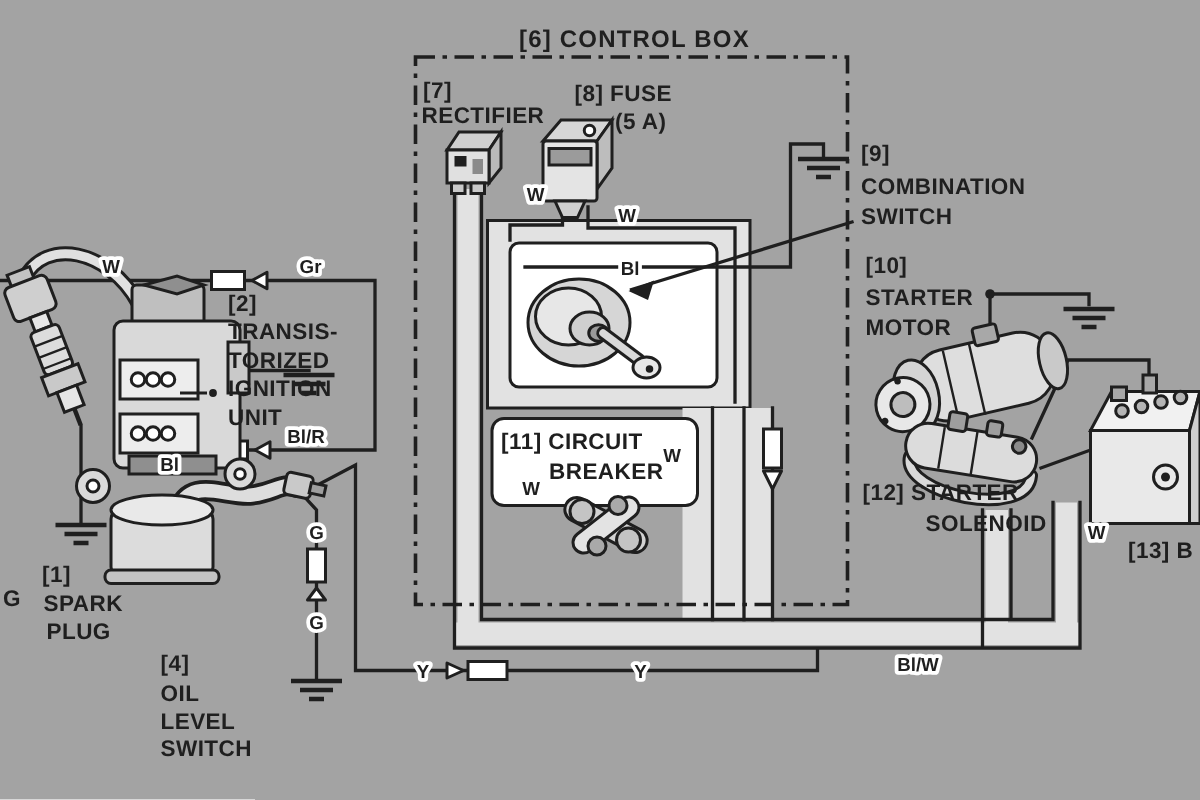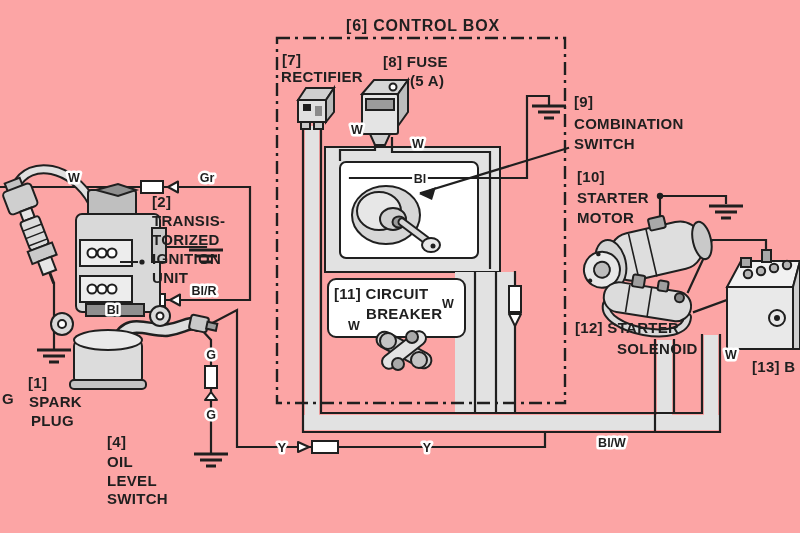--- a/index.html
+++ b/index.html
@@ -1,16 +1,16 @@
 <!DOCTYPE html>
 <html><head>
 <meta charset="utf-8">
 <style>
   html,body{margin:0;padding:0;background:#ffffff;}
-  .stage{position:relative;width:800px;height:533px;overflow:hidden;background:#fca5a5;}
+  .stage{position:relative;width:800px;height:533px;overflow:hidden;background:#a3a3a3;}
   svg{display:block;}
   svg text{font-family:"Liberation Sans","DejaVu Sans",sans-serif;font-weight:bold;fill:#1f1f1f;}
   .cl{font-size:15px;letter-spacing:.3px;}
   .ttl{font-size:16px;letter-spacing:.8px;}
   .wl{font-size:12.5px;text-anchor:middle;paint-order:stroke;stroke:#ffffff;stroke-width:5px;stroke-linejoin:round;}
   .wire{stroke:#1f1f1f;stroke-width:2.2;fill:none;stroke-linecap:square;}
   .dashdot{stroke:#1f1f1f;stroke-width:2.4;fill:none;stroke-dasharray:13 5 3 5;}
   .conn{fill:#ffffff;stroke:#1f1f1f;stroke-width:2;}
   .tri{fill:#ffffff;stroke:#1f1f1f;stroke-width:2;stroke-linejoin:round;}
   .fig{stroke:#1f1f1f;stroke-width:2;}

